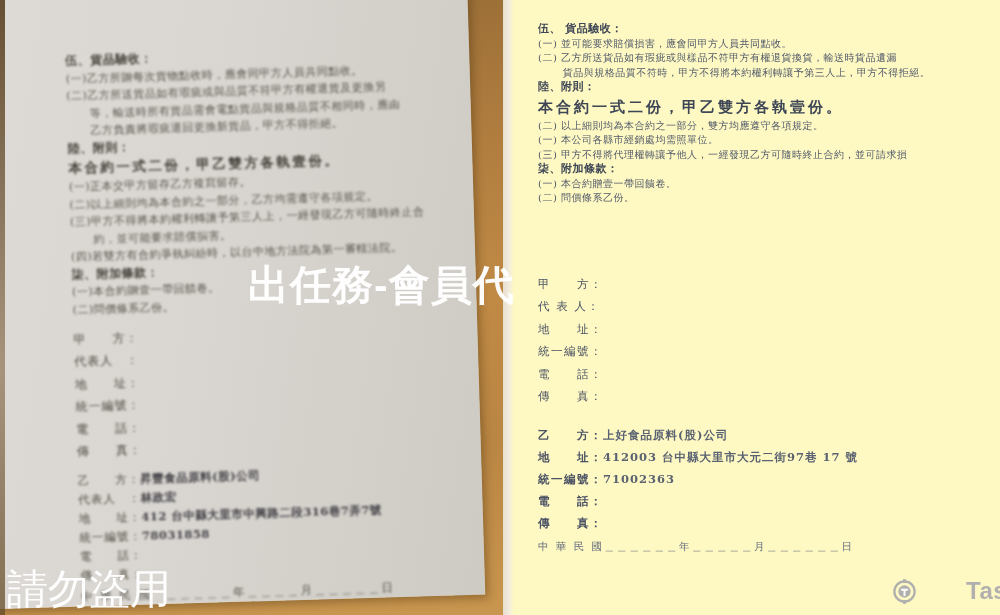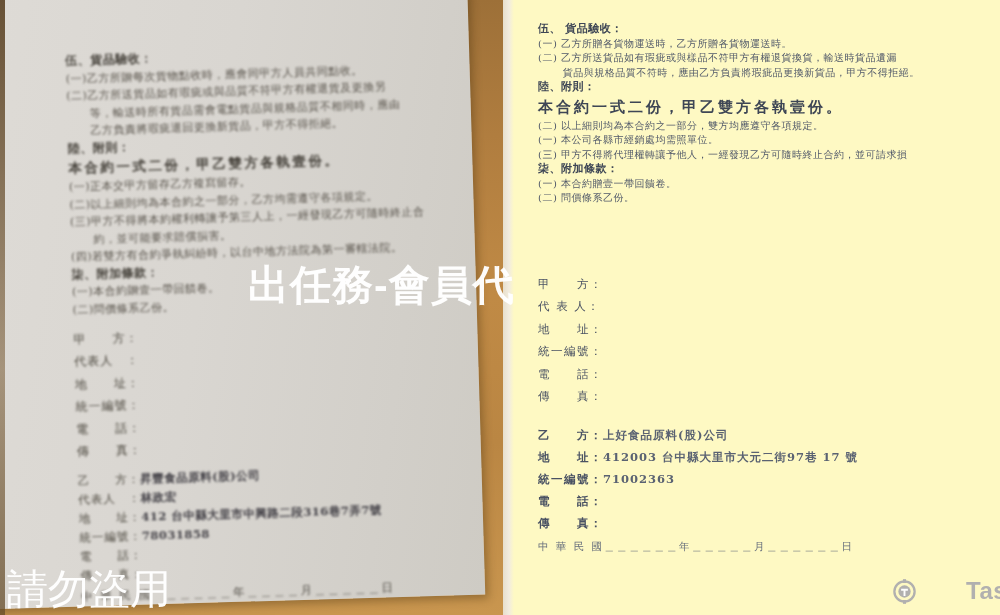--- a/index.html
+++ b/index.html
@@ -129,23 +129,23 @@
     </div>
   </div>
   <div class="photo-left-shadow"></div>
 </div>
 
 <div class="scan-panel">
   <div class="scan-edge"></div>
   <div class="scan-text">
     <div>
         <div class="k-heading">伍、 貨品驗收：</div>
-        <div class="k-body">(一) 乙方所贈各貨物運送時，乙方所贈各貨物運送時。</div>
+        <div class="k-body">(一) 並可能要求賠償損害，應會同甲方人員共同點收。</div>
         <div class="k-body">(二) 乙方所送貨品如有瑕疵或與樣品不符甲方有權退貨換貨，輸送時貨品遺漏</div>
-        <div class="k-body">　　 貨品與規格品質不符時，應由乙方負責將瑕疵品更換新貨品，甲方不得拒絕。</div>
+        <div class="k-body">　　 貨品與規格品質不符時，甲方不得將本約權利轉讓予第三人上，甲方不得拒絕。</div>
         <div class="k-heading">陸、附則：</div>
         <div class="k-emphasis">本合約一式二份，甲乙雙方各執壹份。</div>
         <div class="k-body">(二) 以上細則均為本合約之一部分，雙方均應遵守各項規定。</div>
         <div class="k-body">(一) 本公司各縣市經銷處均需照單位。</div>
         <div class="k-body">(三) 甲方不得將代理權轉讓予他人，一經發現乙方可隨時終止合約，並可請求損</div>
         <div class="k-heading">柒、附加條款：</div>
         <div class="k-body">(一) 本合約贈壹一帶回饋卷。</div>
         <div class="k-body">(二) 問價條系乙份。</div>
       </div>
     <div class="sig-block party-a">

